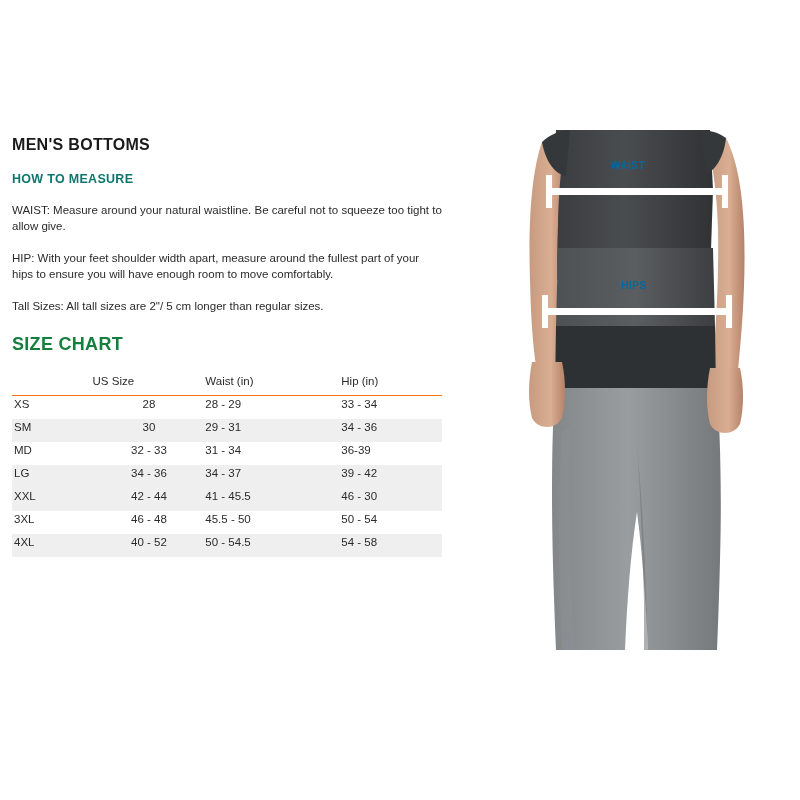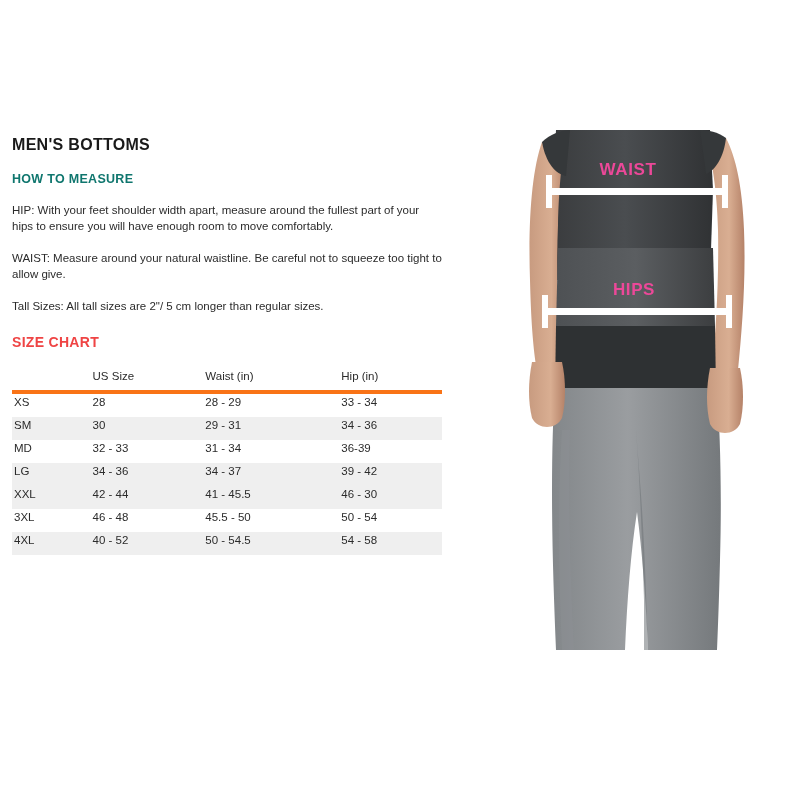--- a/index.html
+++ b/index.html
@@ -42,50 +42,50 @@
     color: #0f766e;
   }
   .para {
     font-size: 11.5px;
     line-height: 16px;
     margin: 0 0 16px 0;
     color: #2b2b2b;
     max-width: 430px;
   }
   .sizechart-head {
-    font-size: 14px;
+    font-size: 18px;
     font-weight: bold;
     letter-spacing: 0.3px;
     margin: 20px 0 14px 0;
-    color: #ef4444;
+    color: #15803d;
   }
   table.size-table {
     border-collapse: collapse;
     width: 430px;
     font-size: 11.5px;
     color: #2b2b2b;
   }
   table.size-table th {
     text-align: left;
     font-weight: normal;
     padding: 6px 0 8px 0;
-    border-bottom: 4px solid #f97316;
+    border-bottom: 1px solid #f97316;
     color: #2b2b2b;
     font-size: 11.5px;
   }
   table.size-table td {
     padding: 2px 0 9px 0;
     border: none;
     vertical-align: middle;
   }
   table.size-table tbody tr.alt td {
     background: #efefef;
   }
   .col-size { width: 78px; padding-left: 2px !important; }
-  .col-us   { width: 112px; }
+  .col-us   { width: 112px; text-align: center; }
   .col-waist{ width: 135px; }
   .col-hip  { width: 100px; }
   th.col-size { padding-left: 2px !important; }
 
   
   .photo {
     position: absolute;
     left: 470px;
     top: 0px;
     width: 330px;
@@ -94,42 +94,42 @@
     overflow: hidden;
   }
   .photo-inner {
     position: absolute;
     left: 0; top: 130px;
     width: 330px; height: 520px;
   }
   .fig-svg { display: block; }
   .label-waist, .label-hips {
     position: absolute;
-    color: #ec4899;
-    font-weight: bold;
-    font-size: 17px;
+    color: #0369a1;
+    font-weight: bold;
+    font-size: 10px;
     letter-spacing: 0.6px;
     text-align: center;
     width: 120px;
   }
   .label-waist { left: 98px; top: 30px; }
   .label-hips  { left: 88px; top: 150px; padding-left: 16px; }
 </style>
 </head>
 <body>
 
 <div class="page">
 
   <div class="content">
     <h1 class="title">MEN'S BOTTOMS</h1>
 
     <h2 class="subhead">HOW TO MEASURE</h2>
 
+    <p class="para">WAIST: Measure around your natural waistline. Be careful not to squeeze too tight to allow give.</p>
     <p class="para">HIP: With your feet shoulder width apart, measure around the fullest part of your hips to ensure you will have enough room to move comfortably.</p>
-    <p class="para">WAIST: Measure around your natural waistline. Be careful not to squeeze too tight to allow give.</p>
     <p class="para">Tall Sizes: All tall sizes are 2"/ 5 cm longer than regular sizes.</p>
 
     <h2 class="sizechart-head">SIZE CHART</h2>
 
     <table class="size-table">
       <thead>
         <tr>
           <th class="col-size"></th>
           <th class="col-us">US Size</th>
           <th class="col-waist">Waist (in)</th>

